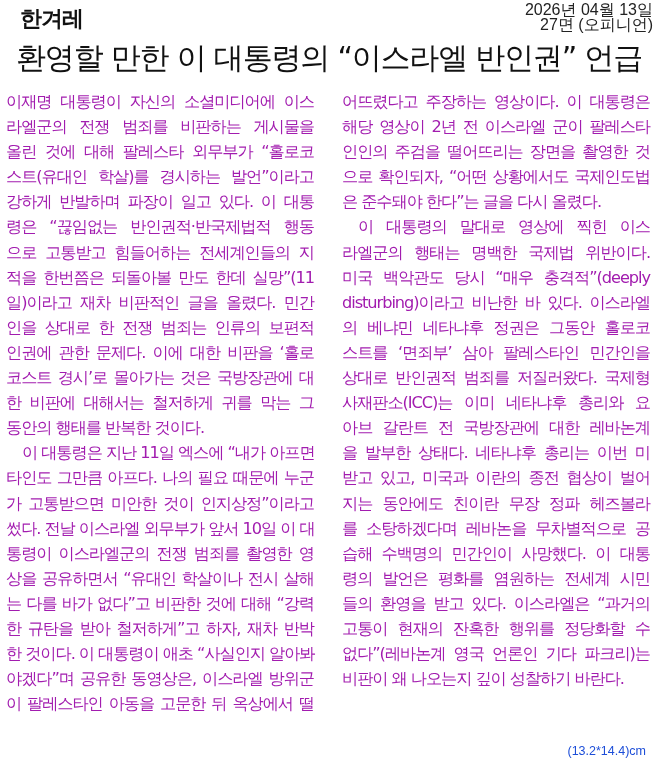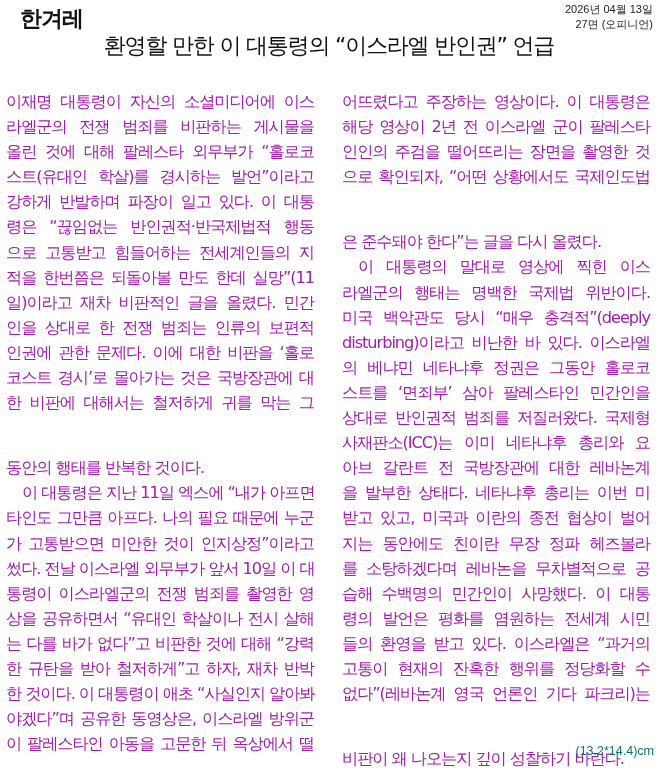--- a/index.html
+++ b/index.html
@@ -1,26 +1,26 @@
 <!DOCTYPE html>
 <html><head>
 <meta charset="utf-8">
 <style>
   html, body { margin: 0; padding: 0; background: #ffffff; }
   body { width: 658px; height: 769px; position: relative; overflow: hidden; color: #1a1a1a; font-family: "DejaVu Sans", "Liberation Sans", sans-serif; }
   .masthead { position: absolute; left: 20px; top: 4px; font-family: "DejaVu Sans", sans-serif; font-weight: bold; font-size: 22px; letter-spacing: -1px; color: #111; }
-  .dateline { position: absolute; right: 5px; top: 2px; text-align: right; font-family: "Liberation Sans", sans-serif; font-size: 11px; line-height: 15px; color: #222; }
-  .headline { position: absolute; left: 0; right: 0; top: 31px; text-align: center; font-family: "DejaVu Sans", sans-serif; font-size: 22px; letter-spacing: -1.2px; color: #111; white-space: nowrap; }
+  .dateline { position: absolute; right: 5px; top: 2px; text-align: right; font-family: "Liberation Sans", sans-serif; font-size: 16px; line-height: 15px; color: #222; }
+  .headline { position: absolute; left: 0; right: 0; top: 38px; text-align: center; font-family: "DejaVu Sans", sans-serif; font-size: 30px; letter-spacing: -1.2px; color: #111; white-space: nowrap; }
   .col { position: absolute; top: 89px; width: 308px; font-family: "DejaVu Sans", sans-serif; font-size: 16.2px; line-height: 25.1px; letter-spacing: -1.05px; color: #a21caf; }
   .col.left { left: 6px; }
   .col.right { left: 342px; }
   .line { white-space: nowrap; text-align: justify; text-align-last: justify; height: 25.1px; overflow: visible; }
-  .line.last { text-align-last: left; margin-top: 40px; }
+  .line.last { text-align-last: left; }
   .line.indent { padding-left: 16px; }
-  .dims { position: absolute; right: 4px; top: 744px; font-family: "Liberation Sans", sans-serif; font-size: 12.5px; color: #0f766e; }
+  .dims { position: absolute; right: 12px; top: 744px; font-family: "Liberation Sans", sans-serif; font-size: 12.5px; color: #1d4ed8; }
 </style>
 </head>
 <body>
 
 <div class="masthead">한겨레</div>
 
 <div class="dateline">
   <div>2026년 04월 13일</div>
   <div>27면 (오피니언)</div>
 </div>

